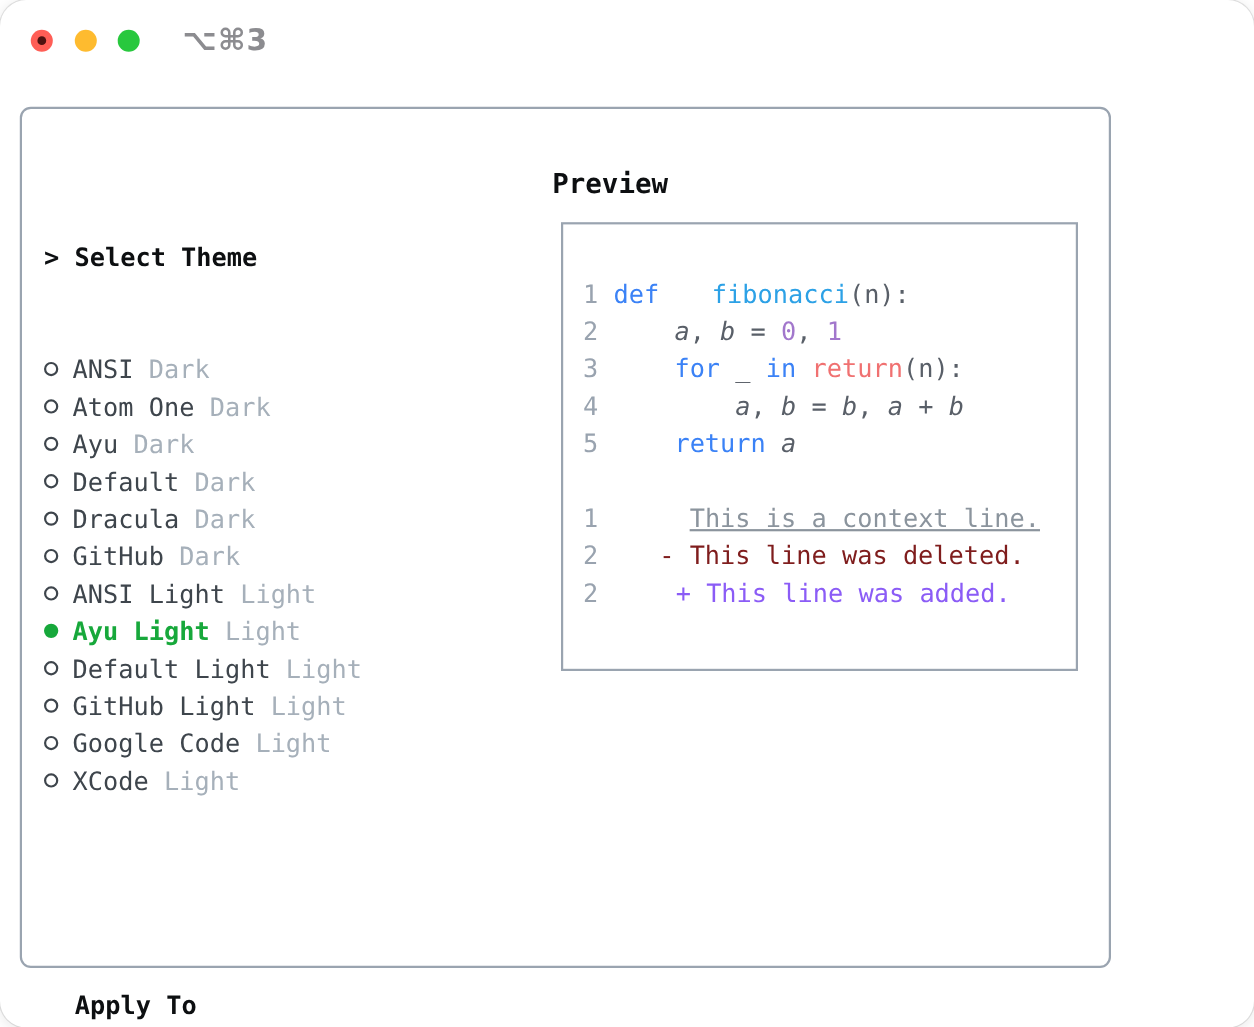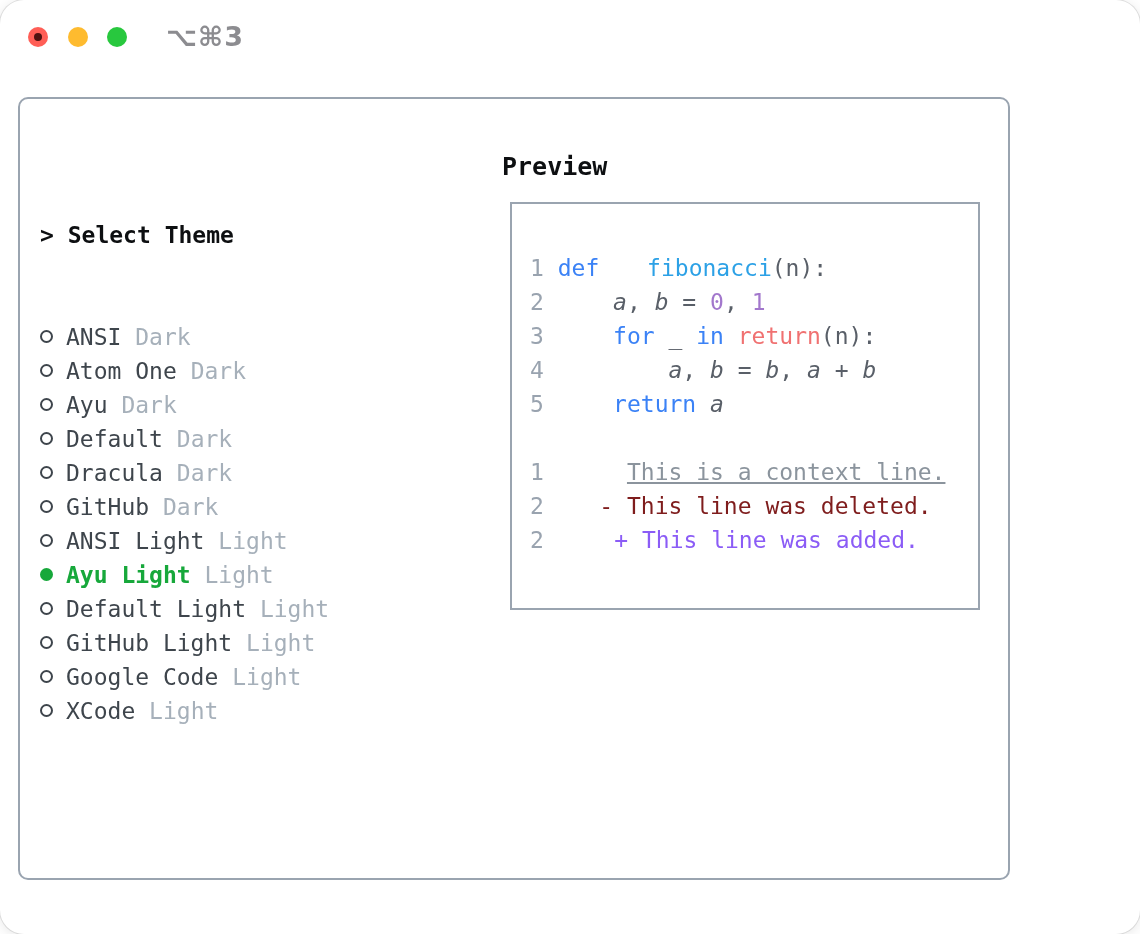--- a/index.html
+++ b/index.html
@@ -80,20 +80,21 @@
     <button class="light green"></button>
     <div class="win-title">⌥⌘3</div>
   </div>
 
   <div class="card">
 
     <div class="left-panel">
       <div class="row"><span class="caret">&gt; </span><span class="list-header">Select Theme</span></div>
       <div id="theme-rows"><div class="row"><span class="bullet"></span><span class="opt-name">ANSI</span> <span class="variant">Dark</span></div><div class="row"><span class="bullet"></span><span class="opt-name">Atom One</span> <span class="variant">Dark</span></div><div class="row"><span class="bullet"></span><span class="opt-name">Ayu</span> <span class="variant">Dark</span></div><div class="row"><span class="bullet"></span><span class="opt-name">Default</span> <span class="variant">Dark</span></div><div class="row"><span class="bullet"></span><span class="opt-name">Dracula</span> <span class="variant">Dark</span></div><div class="row"><span class="bullet"></span><span class="opt-name">GitHub</span> <span class="variant">Dark</span></div><div class="row"><span class="bullet"></span><span class="opt-name">ANSI Light</span> <span class="variant">Light</span></div><div class="row selected"><span class="bullet"></span><span class="opt-name">Ayu Light</span> <span class="variant">Light</span></div><div class="row"><span class="bullet"></span><span class="opt-name">Default Light</span> <span class="variant">Light</span></div><div class="row"><span class="bullet"></span><span class="opt-name">GitHub Light</span> <span class="variant">Light</span></div><div class="row"><span class="bullet"></span><span class="opt-name">Google Code</span> <span class="variant">Light</span></div><div class="row"><span class="bullet"></span><span class="opt-name">XCode</span> <span class="variant">Light</span></div></div>
       <div class="row spacer"></div>
+      <div class="row apply-header">Apply To</div>
       
       
       
       
     </div>
 
     <div class="preview-heading">Preview</div>
 
     <div class="preview-box">
       <pre id="preview-pre"><span><span class="g">1 </span><span class="kw">def</span><span class="pl"> </span><span class="fn">fibonacci</span><span class="pl">(n):</span></span>

